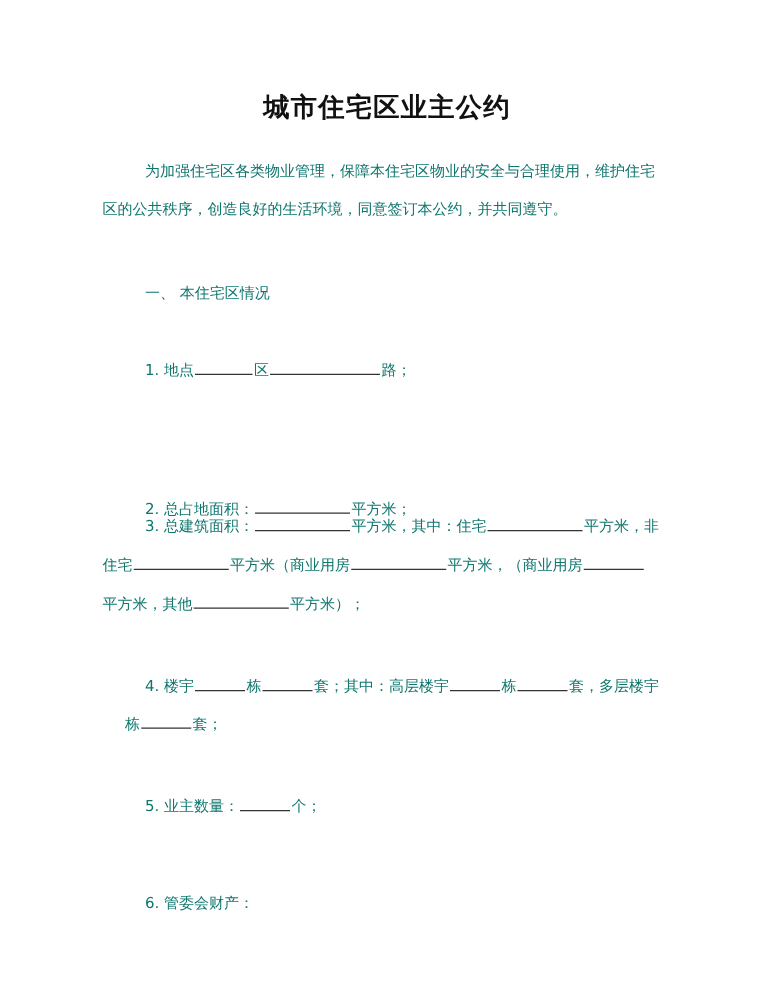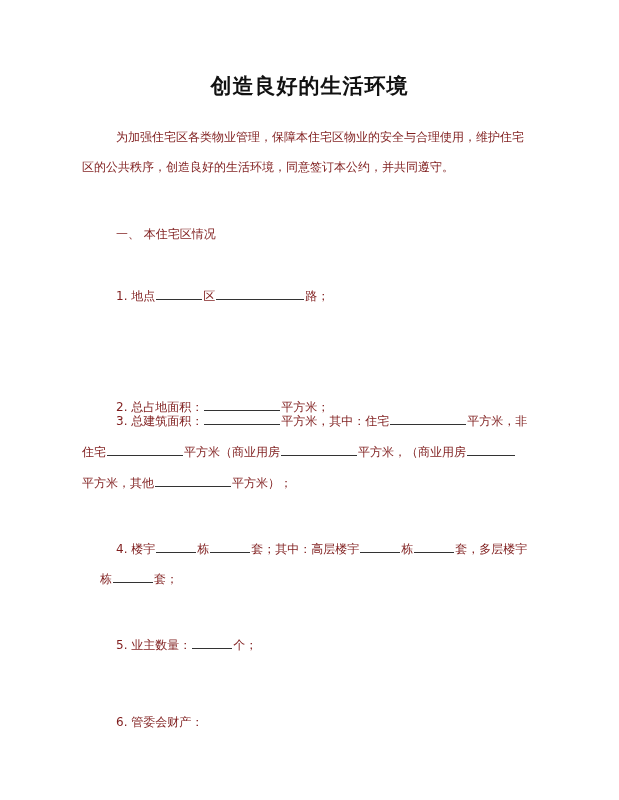--- a/index.html
+++ b/index.html
@@ -8,33 +8,33 @@
       font-family: "DejaVu Sans", "Liberation Sans", sans-serif;
       color: #222222;
     }
     .title {
       position: absolute; left: 0; top: 72px; width: 619px;
       text-align: center; font-size: 21px; font-weight: bold;
       letter-spacing: 1px; color: #111111;
     }
     .line {
       position: absolute; font-size: 12px; line-height: 16px;
-      white-space: nowrap; color: #7f1d1d;
+      white-space: nowrap; color: #0f766e;
     }
     .blank {
       display: inline-block; border-bottom: 1px solid #333333;
       height: 12px; vertical-align: baseline; margin: 0 1px;
     }
   </style>
 </head>
 <body>
 
 <div>
 
-  <div class="title">创造良好的生活环境</div>
+  <div class="title">城市住宅区业主公约</div>
 
   <div class="line" style="left:116px; top:129px;">为加强住宅区各类物业管理，保障本住宅区物业的安全与合理使用，维护住宅</div>
   <div class="line" style="left:82px; top:159px;">区的公共秩序，创造良好的生活环境，同意签订本公约，并共同遵守。</div>
 
   <div class="line" style="left:116px; top:226px;">一、  本住宅区情况</div>
 
   <div class="line" style="left:116px; top:287px;">
     <span>1. 地点</span><span class="blank" style="width:46px;"></span><span>区</span><span class="blank" style="width:88px;"></span><span>路；</span>
   </div>
 

